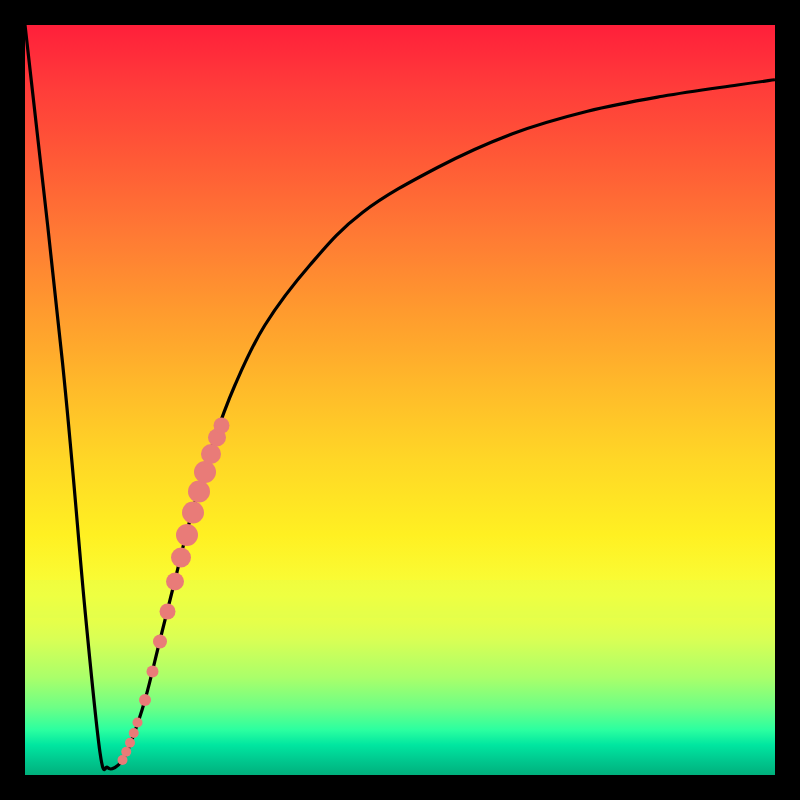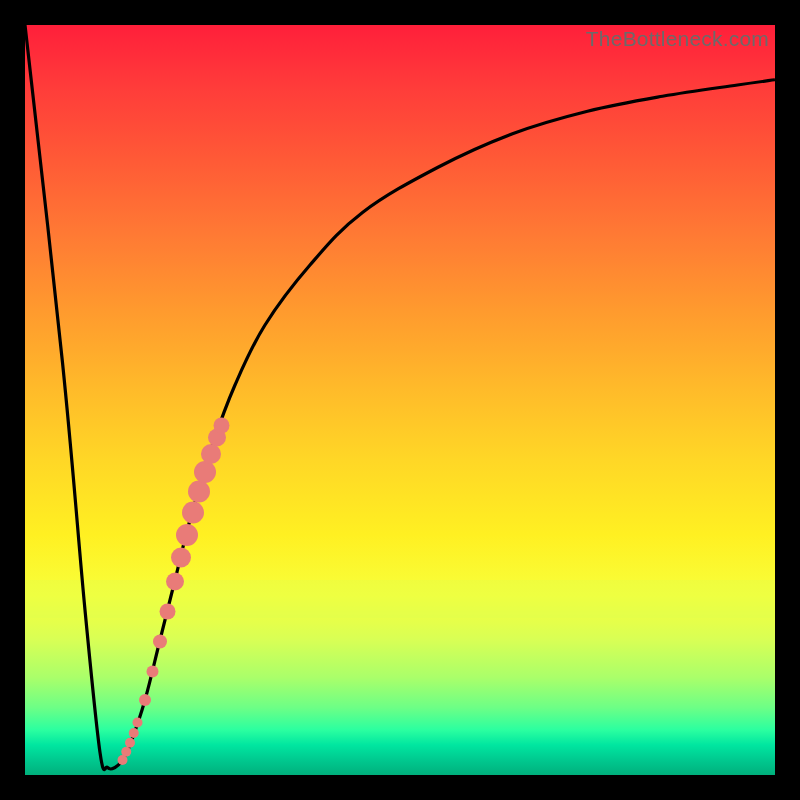--- a/index.html
+++ b/index.html
@@ -97,15 +97,14 @@
           <circle cx="162.00" cy="510.00" r="11" class="dot"></circle>
           <circle cx="168.00" cy="487.50" r="11" class="dot"></circle>
           <circle cx="174.00" cy="466.50" r="11" class="dot"></circle>
           <circle cx="180.00" cy="447.00" r="11" class="dot"></circle>
           <circle cx="186.00" cy="429.00" r="10" class="dot"></circle>
           <circle cx="192.00" cy="412.50" r="9" class="dot"></circle>
           <circle cx="196.50" cy="400.50" r="8" class="dot"></circle>
         </g>
     </svg>
 
-    <div class="watermark">TheBottleneck.com</div>
   </div>
 </div>
 
 </body></html>

